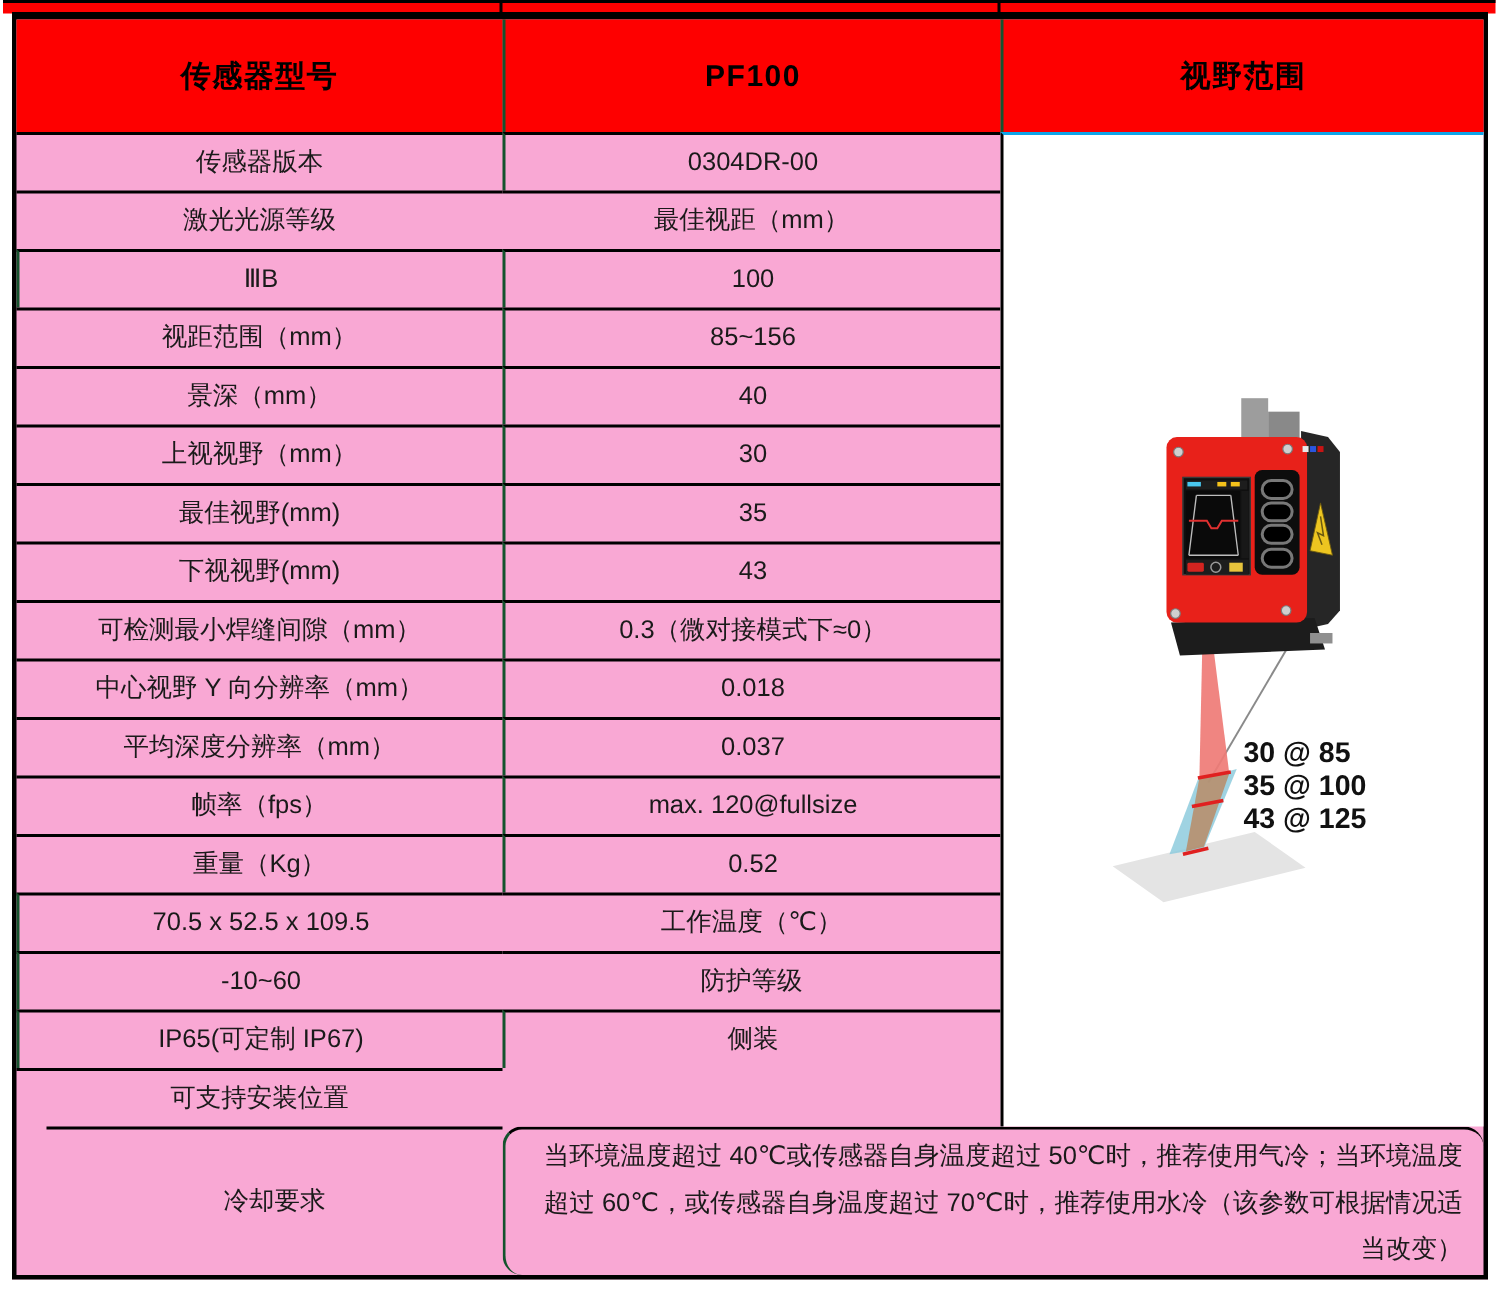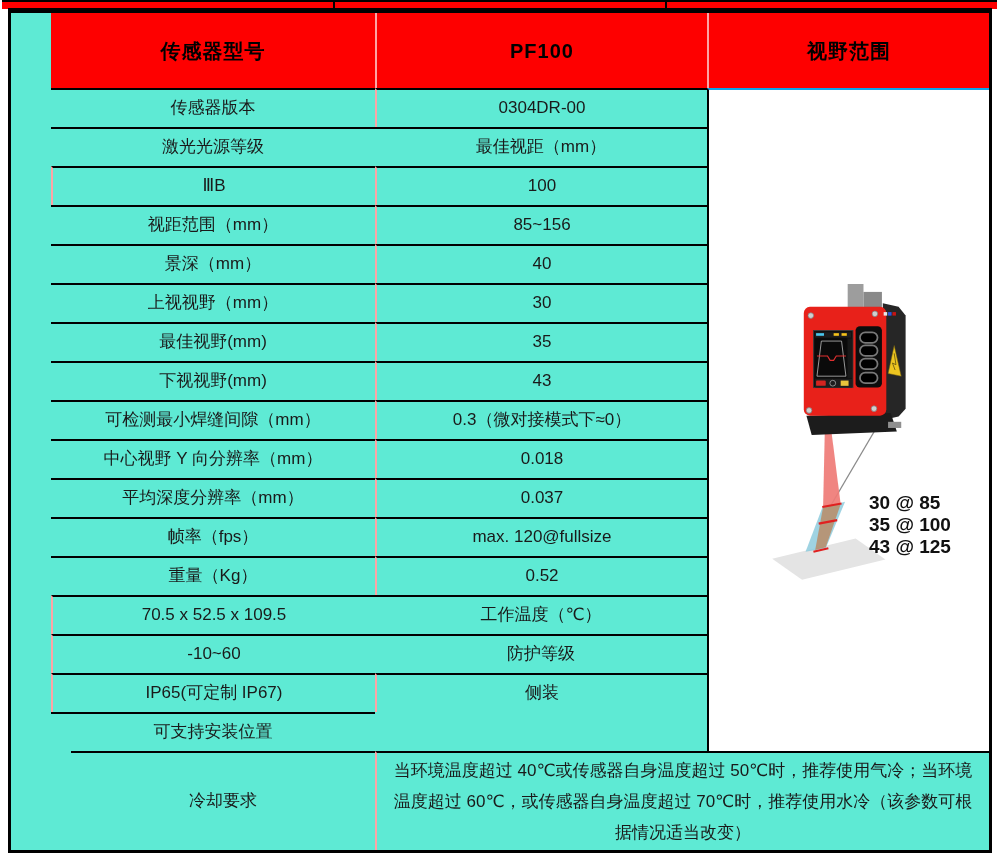--- a/index.html
+++ b/index.html
@@ -11,45 +11,44 @@
   .top-strip{
     position:absolute;left:2px;top:0;width:995px;height:9px;
     background:#fe0000;border-top:2px solid #000;box-sizing:border-box;
   }
   .top-strip .sep{position:absolute;top:0;width:2px;height:100%;background:#000;}
   .sep-1{left:331px;} .sep-2{left:663px;}
 
   
   .spec-table{
     position:absolute;left:8px;top:8px;width:984px;box-sizing:border-box;
-    border:3px solid #000;border-top:5px solid #000;background:#5eead4;
+    border:3px solid #000;border-top:5px solid #000;background:#f9a8d4;
     display:grid;
     grid-template-columns:324px 332px 1fr;
     grid-template-rows:75px repeat(17,39px) 99px;
-    padding-left:40px;
   }
   .cell{
     display:flex;align-items:center;justify-content:center;text-align:center;
     font-size:17px;border-top:2px solid #000;box-sizing:border-box;
     overflow:hidden;line-height:1.2;
   }
-  .c2,.c3{border-left:2px solid #fca5a5;}
+  .c2,.c3{border-left:2px solid #14532d;}
   .hcell{
     border-top:none;background:#fe0000;color:#000;
     font-weight:700;font-size:20px;letter-spacing:1px;
   }
   .fig-cell{
     grid-column:3;grid-row:2 / span 17;position:relative;background:#fff;
     border-left:2px solid #000;border-top:2px solid #0ea5e9;box-sizing:border-box;
   }
   .cool-label{grid-row:19;grid-column:1;margin-left:20px;}
   .cool-value{
     grid-row:19;grid-column:2 / span 2;
-    justify-content:flex-start;text-align:center;
-    padding:6px 14px;line-height:31px;
+    justify-content:flex-start;text-align:right;
+    padding:6px 14px;line-height:31px;border-radius:13px;
   }
   
   .fig-svg{position:absolute;left:0;top:0;width:100%;height:100%;}
   .fov-labels{
     position:absolute;left:160px;top:402px;
     font-size:19px;font-weight:700;color:#111;line-height:22px;white-space:nowrap;
   }
 </style>
 </head>
 <body>

